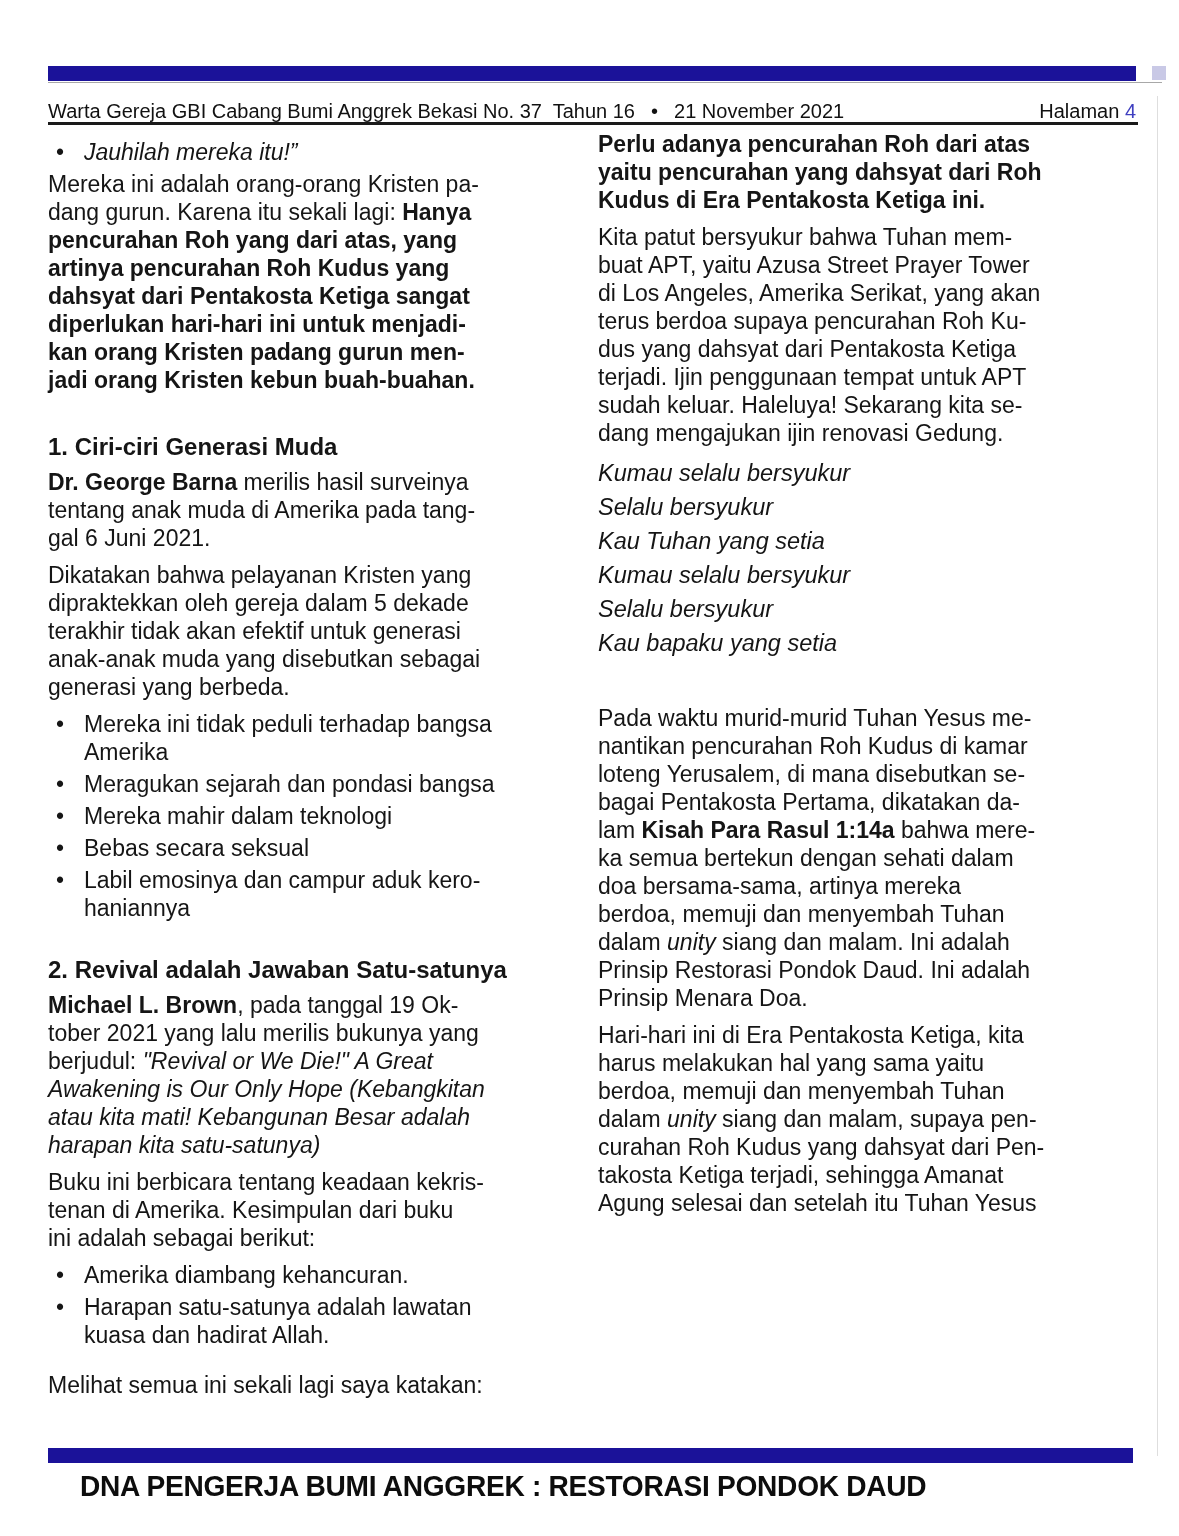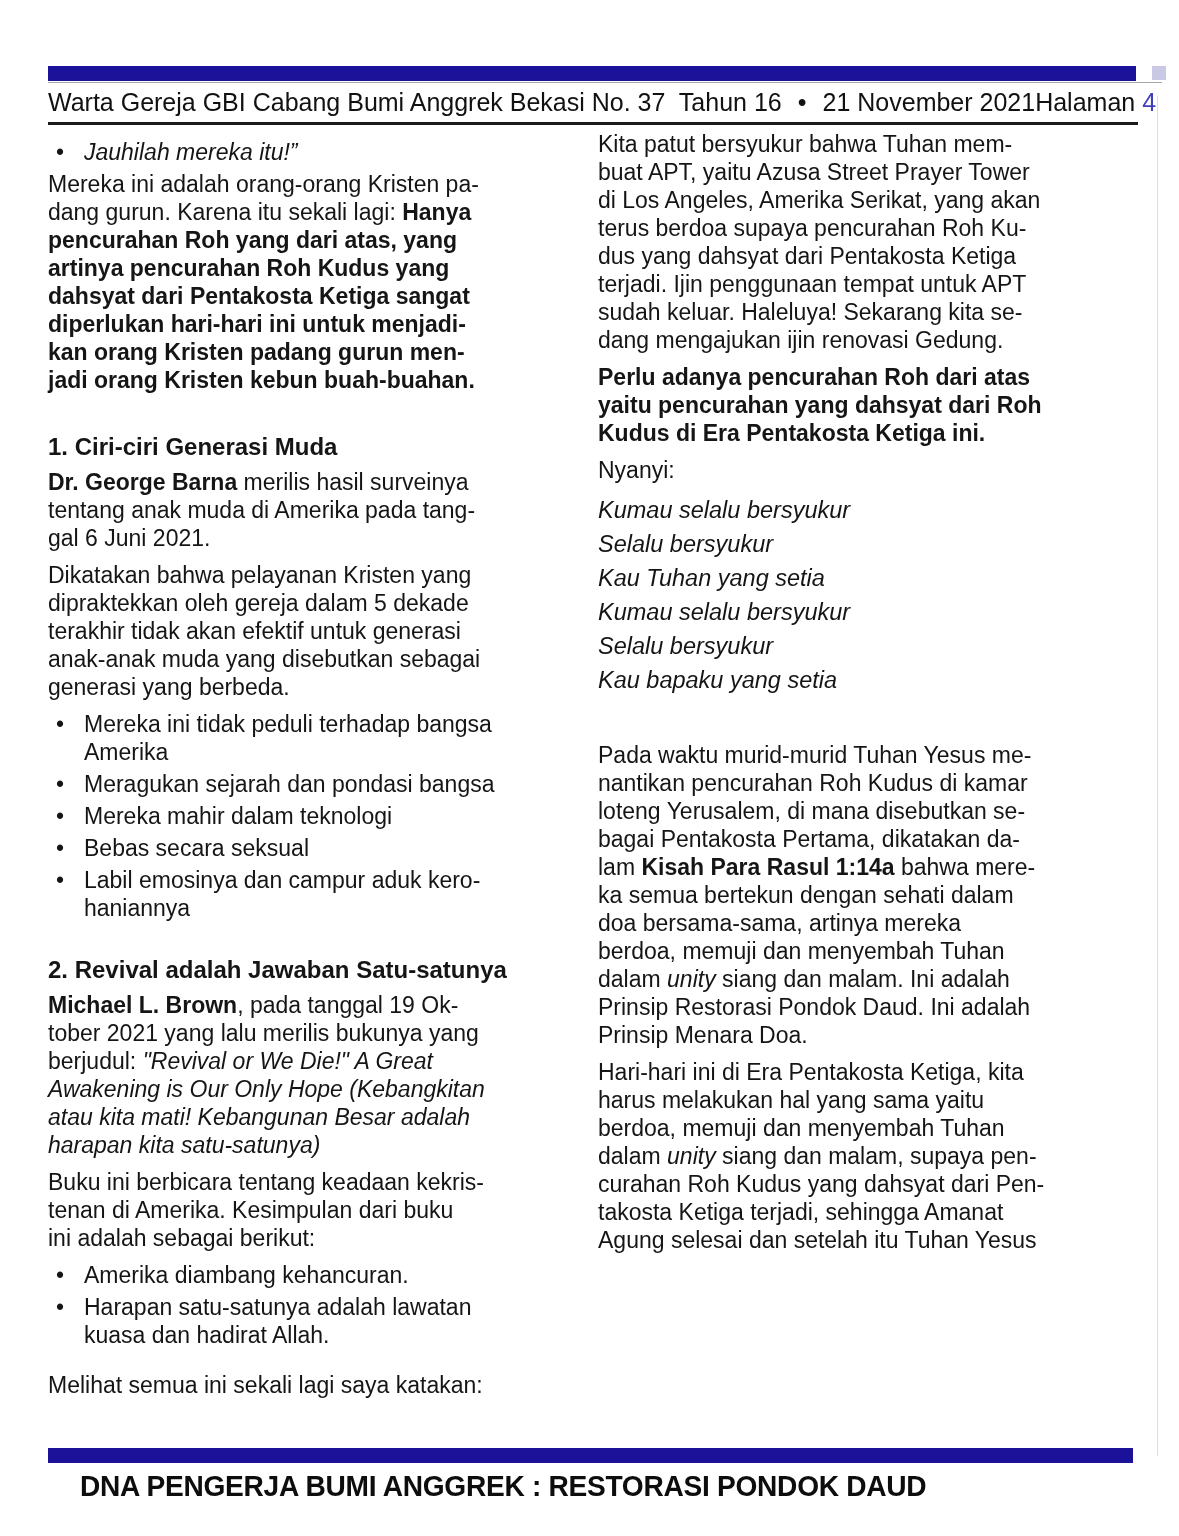--- a/index.html
+++ b/index.html
@@ -10,23 +10,23 @@
     font-family:"Liberation Sans","DejaVu Sans",sans-serif;
     color:#151515;
     overflow:hidden;
   }
   .topbar    { position:absolute; left:48px; top:66px;  width:1088px; height:15px; background:#1b1299; }
   .topbar-hairline { position:absolute; left:48px; top:82px; width:1114px; height:1px; background:#a8a8a8; }
   .bar-artifact { position:absolute; left:1152px; top:66px; width:14px; height:14px; background:#c9c9e6; }
   .edge-line { position:absolute; left:1157px; top:96px; width:1px; height:1360px; background:#dedede; }
 
   .header-row {
-    position:absolute; left:48px; top:88px; width:1088px;
+    position:absolute; left:48px; top:100px; width:1088px;
     display:flex; justify-content:space-between; align-items:flex-start;
-    font-size:25px; white-space:pre; color:#111;
+    font-size:20px; white-space:pre; color:#111;
   }
   .header-left  .sep { margin:0 16px; }
   .page-num { color:#3f3fc0; }
 
   .header-rule { position:absolute; left:48px; top:122px; width:1090px; height:3px; background:#1a1a1a; }
 
   .col { position:absolute; font-size:23px; line-height:28px; }
   .col-left  { left:48px;  top:138px; width:532px; }
   .col-right { left:598px; top:130px; width:548px; }
 
@@ -131,32 +131,31 @@
       </div>
       <div class="bullet">
         <span class="marker">•</span>
         <span class="bt"><span>Harapan satu-satunya adalah lawatan
 kuasa dan hadirat Allah.</span></span>
       </div>
       <div class="spacer sp-s"></div>
       <div class="para"><span>Melihat semua ini sekali lagi saya katakan:</span></div>
     </div>
   <div class="col col-right">
+      <div class="para"><span class="b">Perlu adanya pencurahan Roh dari atas
+yaitu pencurahan yang dahsyat dari Roh
+Kudus di Era Pentakosta Ketiga ini.</span></div>
       <div class="para"><span>Kita patut bersyukur bahwa Tuhan mem-
 buat APT, yaitu Azusa Street Prayer Tower
 di Los Angeles, Amerika Serikat, yang akan
 terus berdoa supaya pencurahan Roh Ku-
 dus yang dahsyat dari Pentakosta Ketiga
 terjadi. Ijin penggunaan tempat untuk APT
 sudah keluar. Haleluya! Sekarang kita se-
 dang mengajukan ijin renovasi Gedung.</span></div>
-      <div class="para"><span class="b">Perlu adanya pencurahan Roh dari atas
-yaitu pencurahan yang dahsyat dari Roh
-Kudus di Era Pentakosta Ketiga ini.</span></div>
-      <div class="para"><span>Nyanyi:</span></div>
       <div class="song"><span class="i">Kumau selalu bersyukur</span></div>
       <div class="song"><span class="i">Selalu bersyukur</span></div>
       <div class="song"><span class="i">Kau Tuhan yang setia</span></div>
       <div class="song"><span class="i">Kumau selalu bersyukur</span></div>
       <div class="song"><span class="i">Selalu bersyukur</span></div>
       <div class="song"><span class="i">Kau bapaku yang setia</span></div>
       <div class="spacer sp-l"></div>
       <div class="para"><span>Pada waktu murid-murid Tuhan Yesus me-
 nantikan pencurahan Roh Kudus di kamar
 loteng Yerusalem, di mana disebutkan se-

